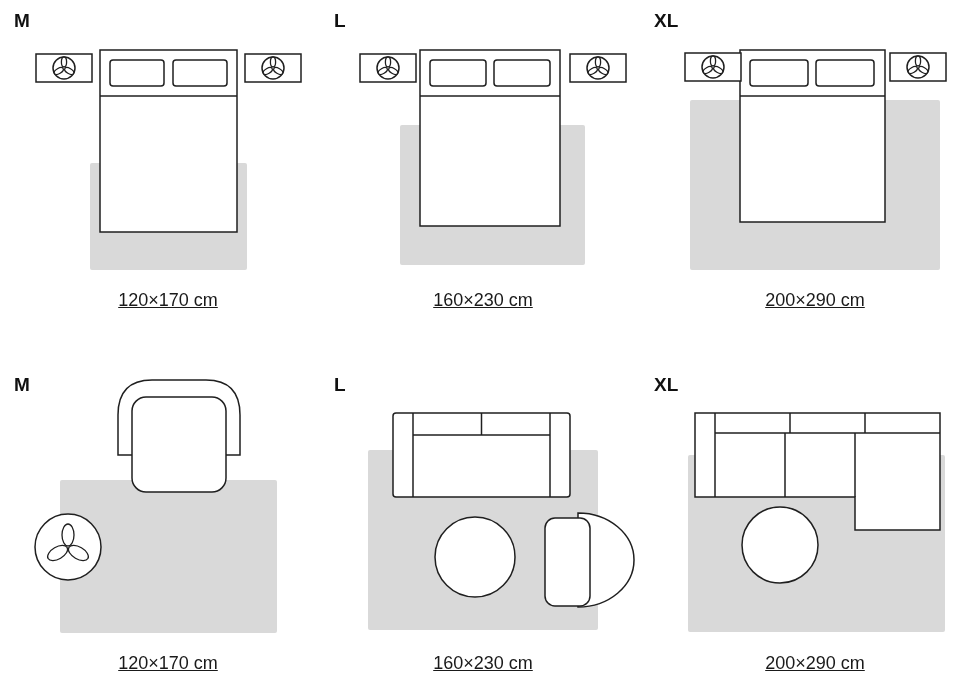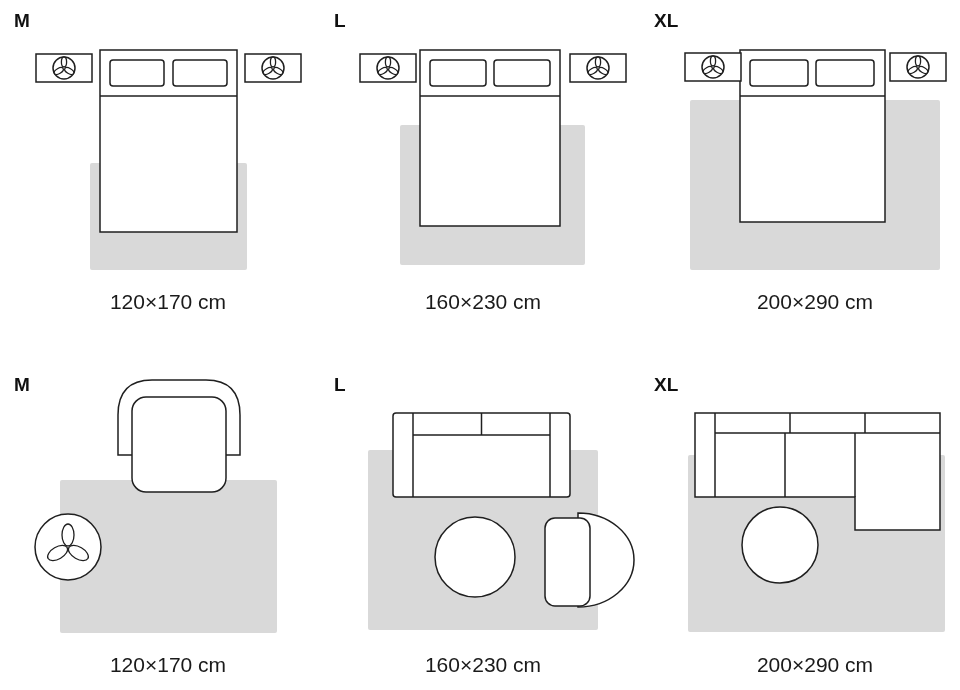--- a/index.html
+++ b/index.html
@@ -3,21 +3,21 @@
 <meta charset="utf-8">
 <style>
   html,body{margin:0;padding:0;background:#ffffff;}
   body{width:960px;height:690px;font-family:"Liberation Sans", sans-serif;color:#111;}
   .board{position:relative;width:960px;height:690px;display:grid;
          grid-template-columns:320px 320px 320px;grid-template-rows:345px 345px;}
   .panel{position:relative;width:320px;height:345px;}
   .size-label{position:absolute;left:14px;font-size:19px;font-weight:bold;color:#111;}
   .row1 .size-label{top:10px;}
   .row2 .size-label{top:29px;}
-  .caption{position:absolute;width:100%;text-align:center;font-size:21px;color:#1a1a1a;}
+  .caption{position:absolute;width:100%;text-align:center;font-size:18px;color:#1a1a1a;text-decoration:underline;}
   .row1 .caption{top:290px;}
   .row2 .caption{top:308px;}
   .cap-n3{transform:translateX(3px);text-align:center;}
   .cap-n8{transform:translateX(8px);}
   .cap-n15{transform:translateX(15px);}
   svg.scene{position:absolute;left:0;top:0;}
   .furn{fill:#ffffff;stroke:#1f1f1f;stroke-width:1.5;}
   .ln{fill:none;stroke:#1f1f1f;stroke-width:1.5;}
   .petal{fill:#ffffff;stroke:#1f1f1f;stroke-width:1.3;}
 </style>

